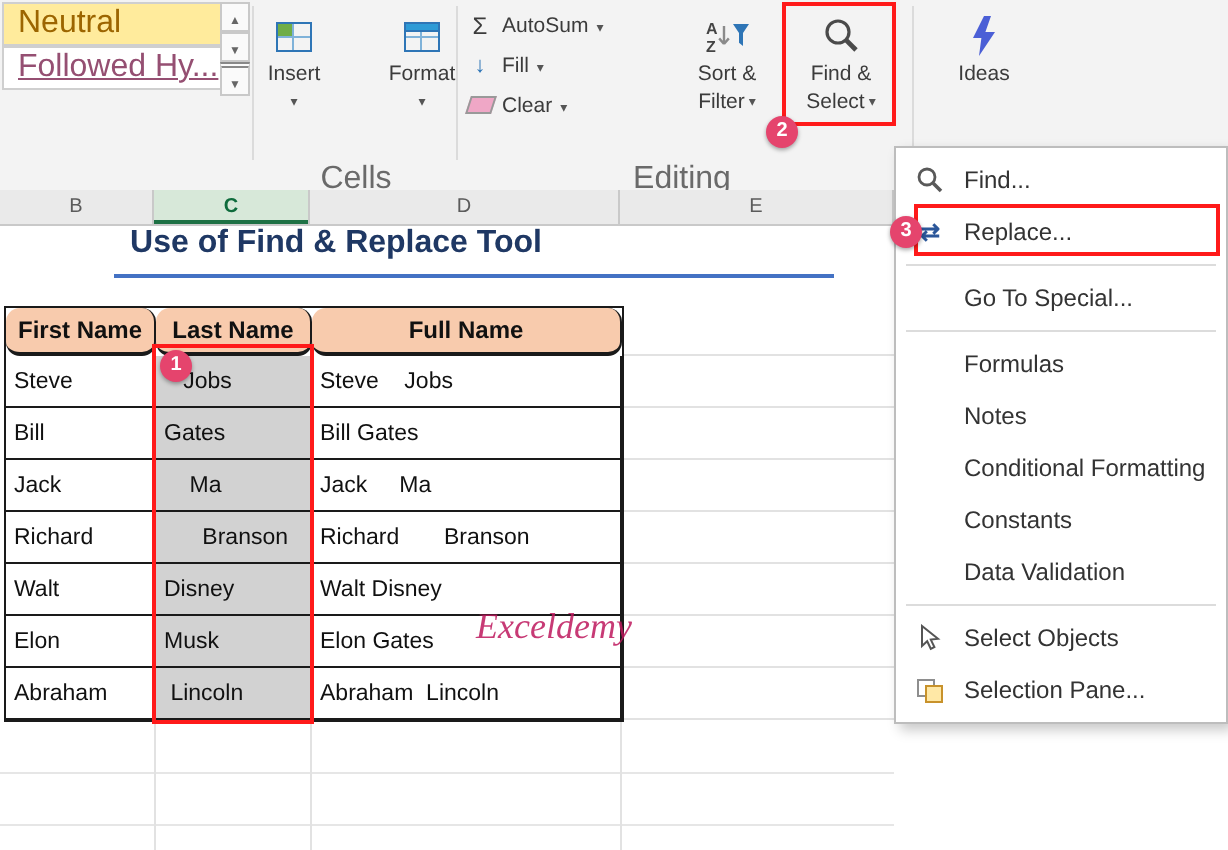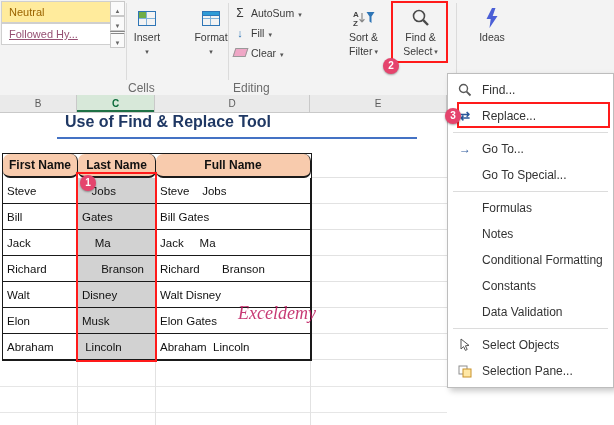--- a/index.html
+++ b/index.html
@@ -1,29 +1,29 @@
 <!DOCTYPE html>
 <html><head>
 <meta charset="utf-8">
 <style>
   html,body{margin:0;padding:0;}
   body{width:614px;height:425px;position:relative;overflow:hidden;background:#fff;
        font-family:"Liberation Sans", sans-serif;color:#333;}
   
   .ribbon{position:absolute;left:0;top:0;width:614px;height:95px;background:#F3F3F3;border-bottom:1px solid #D6D6D6;}
-  .chip{position:absolute;left:1px;width:103px;height:20px;line-height:20px;padding-left:7px;font-size:11px;
+  .chip{position:absolute;left:1px;width:103px;height:20px;line-height:20px;padding-left:7px;font-size:16px;
         border:1px solid #CFCFCF;background:#fff;white-space:nowrap;overflow:hidden;}
   .chip-neutral{top:1px;background:#FFEB9C;color:#9C6500;}
   .chip-followed{top:23px;color:#954F72;text-decoration:underline;}
   .gal-btn{position:absolute;left:110px;width:13px;height:13px;border:1px solid #C9C9C9;background:#FAFAFA;
            text-align:center;line-height:12px;color:#666;}
   .gup::after{content:"▲";font-size:6px;} .gdn::after{content:"▼";font-size:6px;}
   .gmr{border-top:3px double #888;} .gmr::after{content:"▼";font-size:6px;}
   .vdiv{position:absolute;top:3px;height:77px;width:1px;background:#DBDBDB;}
-  .grp-label{position:absolute;top:81px;font-size:12px;color:#6A6A6A;}
+  .grp-label{position:absolute;top:81px;font-size:16px;color:#6A6A6A;text-align:center;}
   .big-btn{position:absolute;top:2px;height:78px;display:flex;flex-direction:column;align-items:center;color:#3B3B3B;cursor:default;}
   .bb-ic{height:26px;display:flex;align-items:center;justify-content:center;margin-top:3px;}
   .bb-l{font-size:10.5px;line-height:13px;display:flex;align-items:center;gap:2px;white-space:nowrap;}
   .chev::after{content:"▾";font-size:7px;color:#555;}
   .grid-ic{width:16px;height:13px;border:1px solid #2E75B6;position:relative;background:
      linear-gradient(to right, transparent 0 7px, #7FB2D9 7px 8px, transparent 8px),
      linear-gradient(to bottom, transparent 0 6px, #7FB2D9 6px 7px, transparent 7px);}
   .gi-insert::after{content:"";position:absolute;left:0;top:0;width:7px;height:6px;background:#70AD47;}
   .gi-delete::after{content:"✕";position:absolute;right:-4px;top:-5px;color:#C00000;font-size:9px;font-weight:bold;}
   .gi-format::after{content:"";position:absolute;left:-1px;top:-1px;width:16px;height:3px;background:#2E9BD6;border:1px solid #2E75B6;}
@@ -225,24 +225,20 @@
       </svg>
     </span>
     <span class="mi-label">Find...</span>
   </div>
   <div class="mi">
     <span class="mi-ic ic-swap"></span>
     <span class="mi-label">Replace...</span>
   </div>
   <div class="msep"></div>
   <div class="mi">
-    <span class="mi-ic ic-goto"></span>
-    <span class="mi-label">Go To...</span>
-  </div>
-  <div class="mi">
     <span class="mi-ic"></span>
     <span class="mi-label">Go To Special...</span>
   </div>
   <div class="msep"></div>
   <div class="mi">
     <span class="mi-ic"></span>
     <span class="mi-label">Formulas</span>
   </div>
   <div class="mi">
     <span class="mi-ic"></span>

